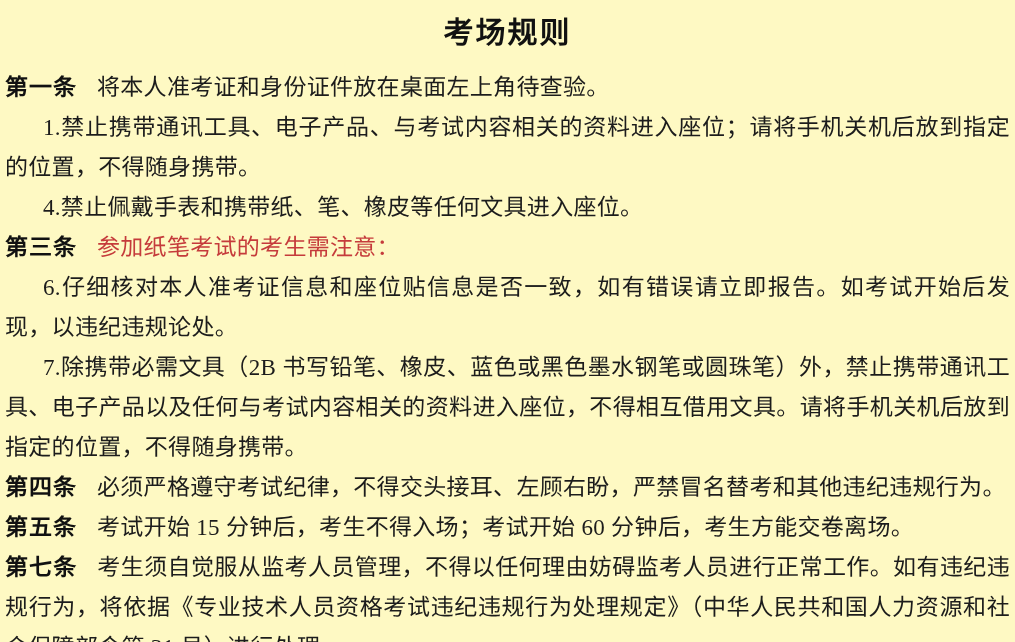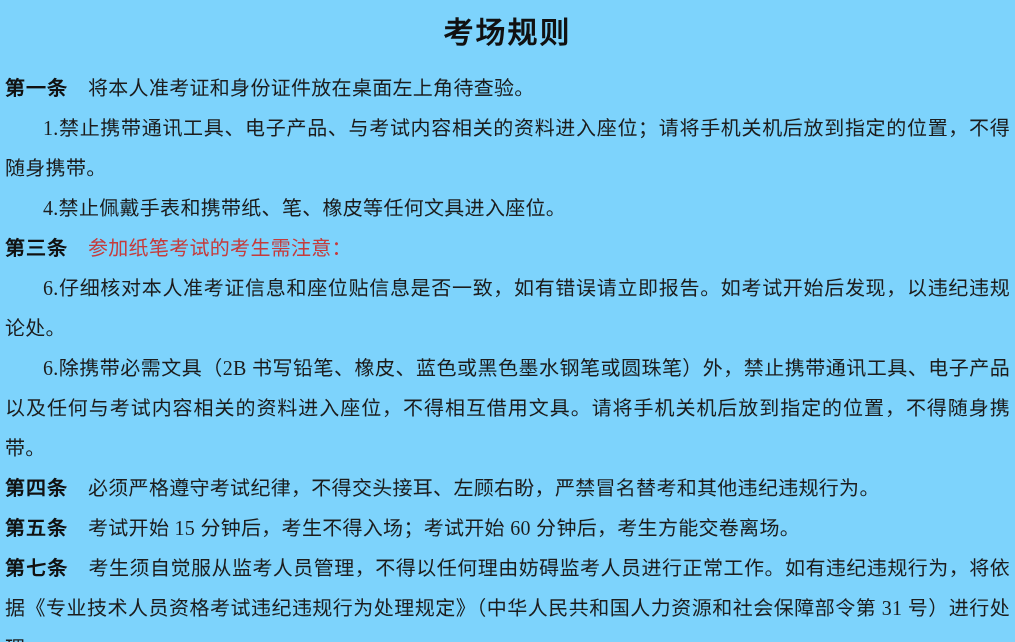--- a/index.html
+++ b/index.html
@@ -5,37 +5,37 @@
   html, body {
     margin: 0;
     padding: 0;
     background: #ffffff;
   }
   .page {
     position: relative;
     width: 1015px;
     height: 642px;
     box-sizing: border-box;
-    background: #7dd3fc;
+    background: #fef9c3;
     padding: 6px 5px 0 5px;
     font-family: "Liberation Serif", "DejaVu Serif", serif;
     color: #1c1c1c;
     overflow: hidden;
   }
   .doc-title {
     margin: 2px 0 16px 0;
     text-align: center;
     font-size: 30px;
     font-weight: bold;
     color: #111111;
     letter-spacing: 2px;
   }
   .para {
     margin: 0;
-    font-size: 20px;
+    font-size: 23px;
     line-height: 40px;
     text-align: justify;
     letter-spacing: 0.3px;
   }
   .para .label {
     font-weight: bold;
     color: #111111;
     padding-right: 20px;
     letter-spacing: 1px;
   }
@@ -59,21 +59,21 @@
 
 
   <p class="para sub">1.禁止携带通讯工具、电子产品、与考试内容相关的资料进入座位；请将手机关机后放到指定的位置，不得随身携带。</p>
   <p class="para sub">4.禁止佩戴手表和携带纸、笔、橡皮等任何文具进入座位。</p>
 
   <p class="para">
     <span class="label">第三条</span><span class="red">参加纸笔考试的考生需注意：</span>
   </p>
 
   <p class="para sub">6.仔细核对本人准考证信息和座位贴信息是否一致，如有错误请立即报告。如考试开始后发现，以违纪违规论处。</p>
-  <p class="para sub">6.除携带必需文具（2B 书写铅笔、橡皮、蓝色或黑色墨水钢笔或圆珠笔）外，禁止携带通讯工具、电子产品以及任何与考试内容相关的资料进入座位，不得相互借用文具。请将手机关机后放到指定的位置，不得随身携带。</p>
+  <p class="para sub">7.除携带必需文具（2B 书写铅笔、橡皮、蓝色或黑色墨水钢笔或圆珠笔）外，禁止携带通讯工具、电子产品以及任何与考试内容相关的资料进入座位，不得相互借用文具。请将手机关机后放到指定的位置，不得随身携带。</p>
 
   <p class="para">
     <span class="label">第四条</span><span>必须严格遵守考试纪律，不得交头接耳、左顾右盼，严禁冒名替考和其他违纪违规行为。</span>
   </p>
 
   <p class="para">
     <span class="label">第五条</span><span>考试开始 15 分钟后，考生不得入场；考试开始 60 分钟后，考生方能交卷离场。</span>
   </p>
 
 

